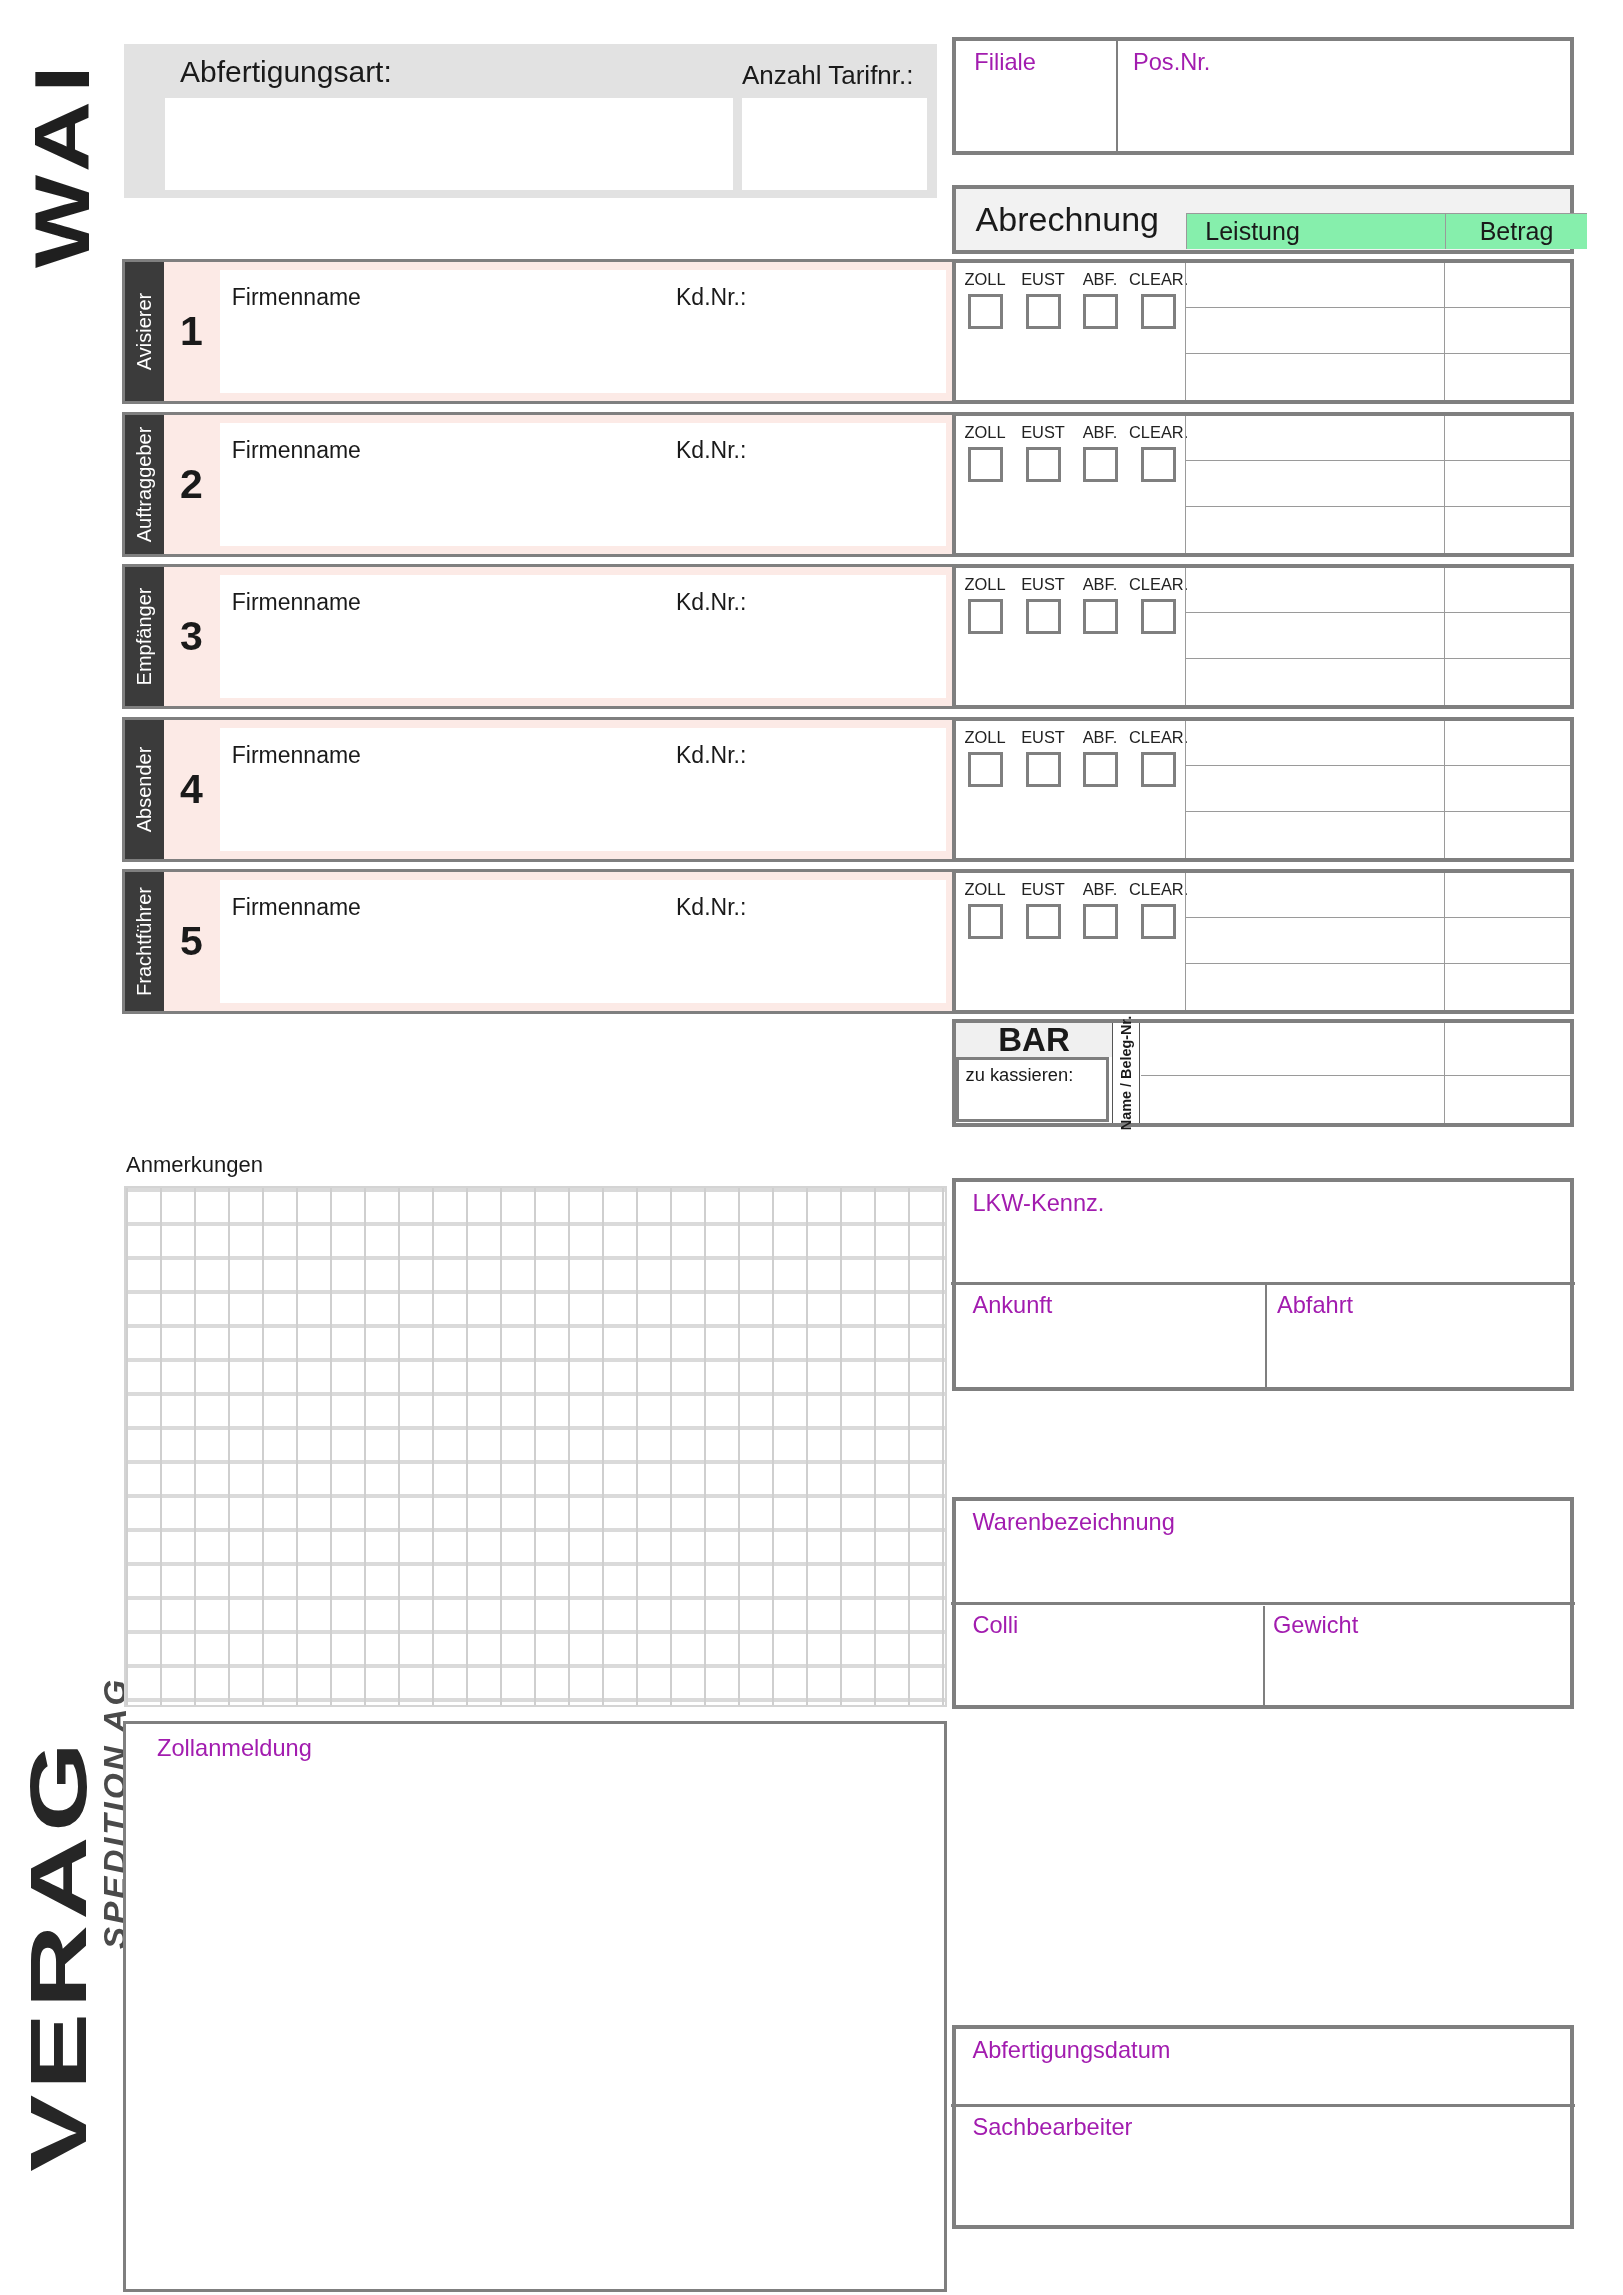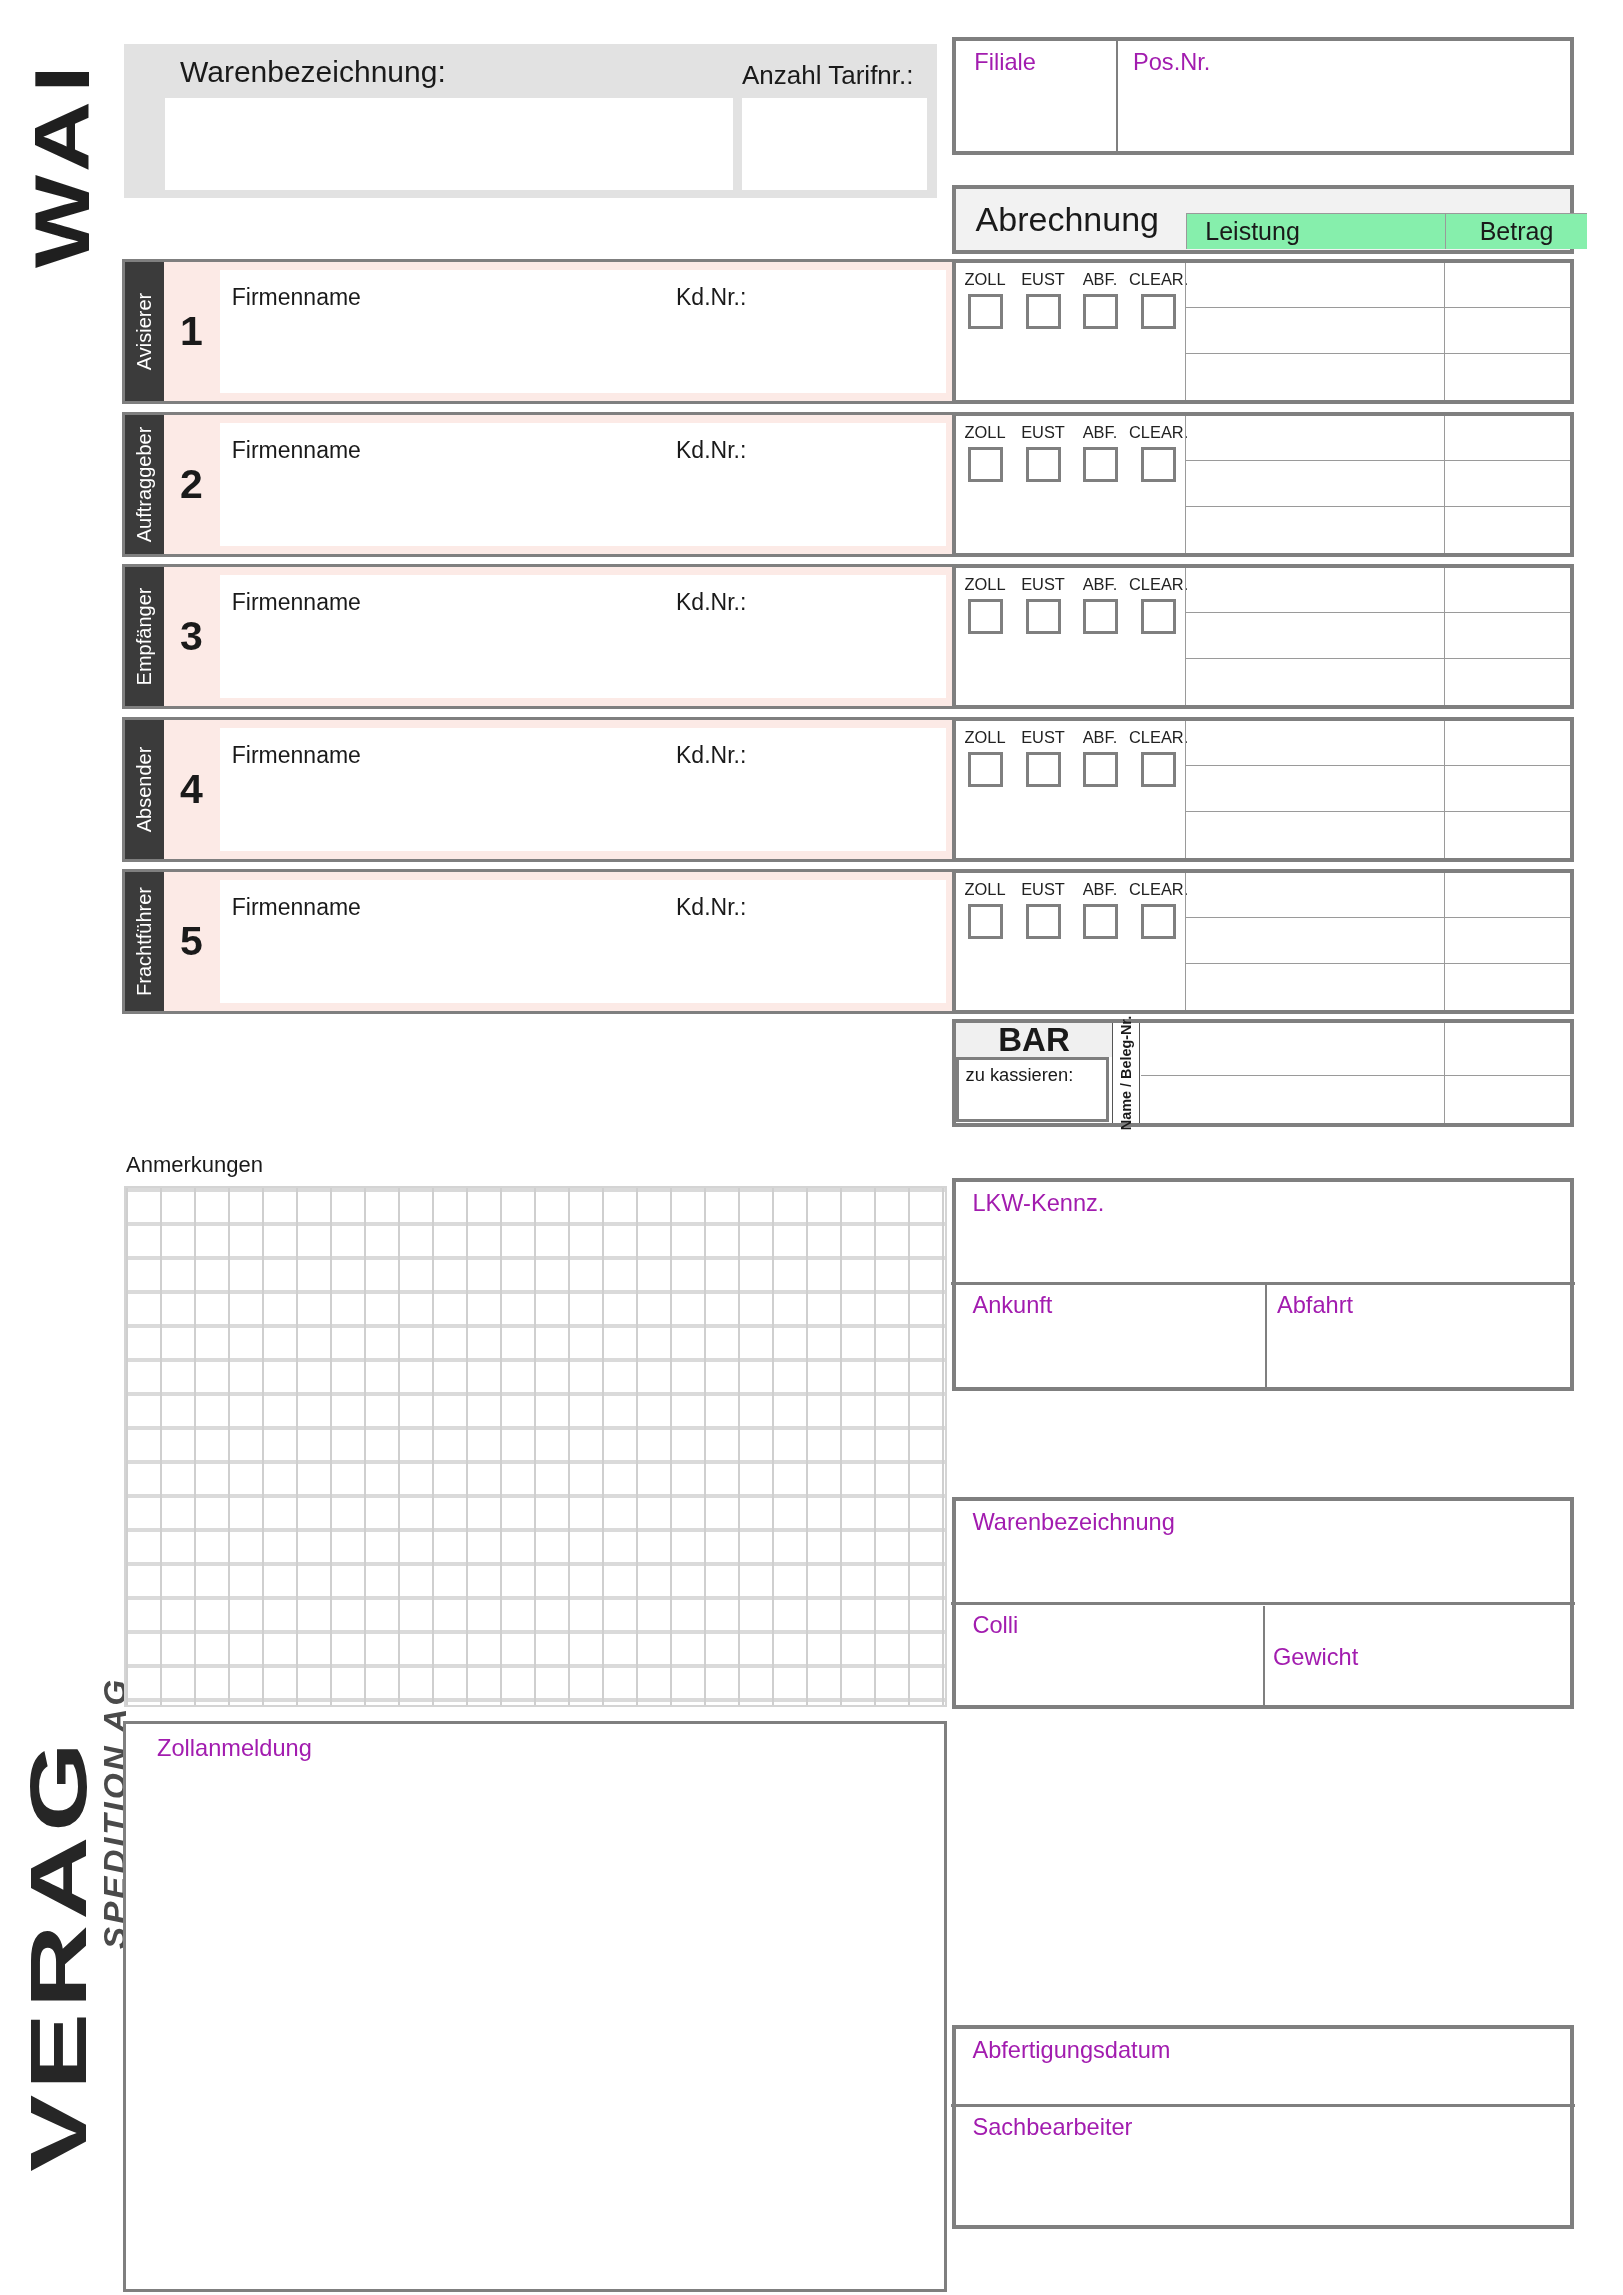--- a/index.html
+++ b/index.html
@@ -106,21 +106,21 @@
     <span>WAI</span>
   </div>
   <div class="vwrap logo-verag">
     <span>VERAG</span>
   </div>
   <div class="vwrap logo-sped">
     <span>SPEDITION AG</span>
   </div>
 
   <div class="panel-abf">
-    <div class="lbl1">Warenbezeichnung:</div>
+    <div class="lbl1">Abfertigungsart:</div>
     <div class="inp1"></div>
     <div class="lbl2">Anzahl Tarifnr.:</div>
     <div class="inp2"></div>
   </div>
 
   <div class="gbox box-filiale">
     <div class="vdiv"></div>
     <div class="flabel" style="left:18.3px; top:7.9px;">Filiale</div>
     <div class="flabel" style="left:177px; top:7.9px;text-align:center;">Pos.Nr.</div>
   </div>
@@ -314,21 +314,21 @@
     <div class="vdiv"></div>
     <div class="flabel" style="left:16.4px; top:110px;">Ankunft</div>
     <div class="flabel" style="left:321px; top:110px;">Abfahrt</div>
   </div>
 
   <div class="gbox box-waren">
     <div class="flabel" style="left:16.4px; top:7.9px;">Warenbezeichnung</div>
     <div class="hdiv"></div>
     <div class="vdiv"></div>
     <div class="flabel" style="left:16.4px; top:111px;">Colli</div>
-    <div class="flabel" style="left:317px; top:111px;margin-top:32px;">Gewicht</div>
+    <div class="flabel" style="left:317px; top:111px;">Gewicht</div>
   </div>
 
   <div class="gbox box-datum">
     <div class="flabel" style="left:16.4px; top:7.9px;">Abfertigungsdatum</div>
     <div class="hdiv"></div>
     <div class="flabel" style="left:16.4px; top:85px;">Sachbearbeiter</div>
   </div>
 
   <div class="gbox box-zoll">
     <div class="flabel" style="left:31px; top:10.5px;">Zollanmeldung</div>

